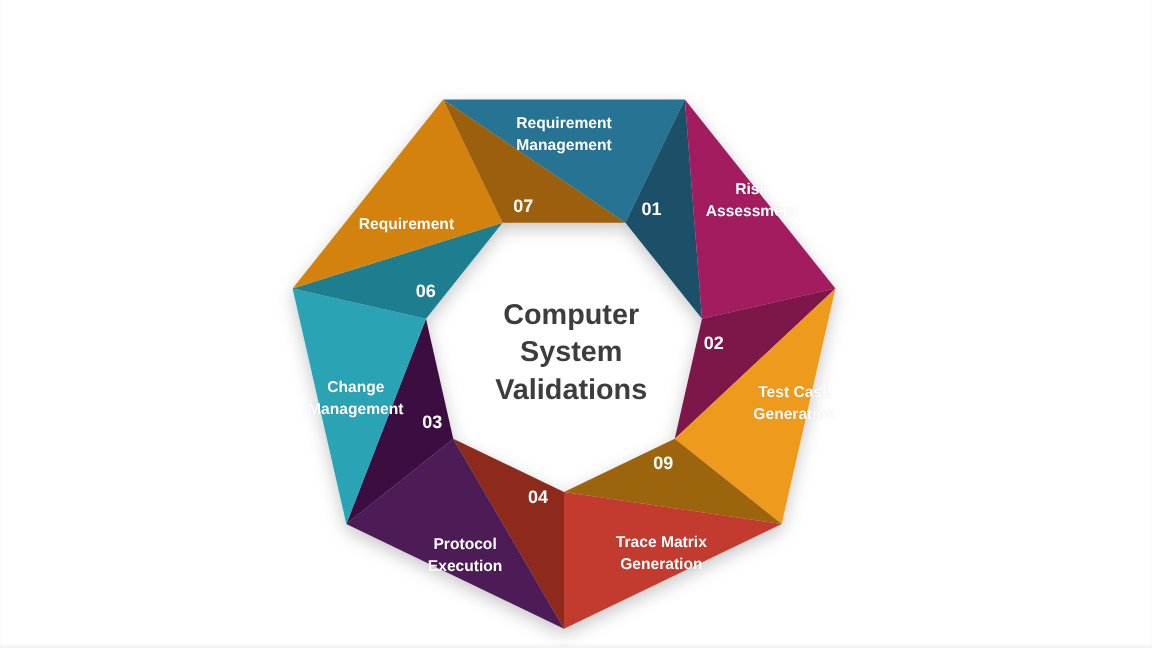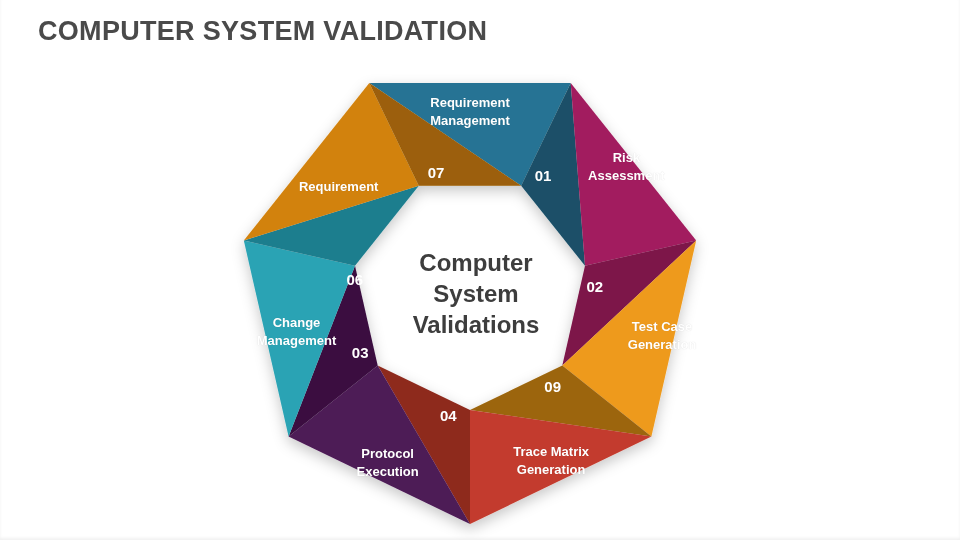--- a/index.html
+++ b/index.html
@@ -53,21 +53,20 @@
     transform:translate(-50%,-50%);
     color:#ffffff;
     font-size:15px;
     font-weight:700;
   }
 </style>
 </head>
 <body>
 
 <div class="slide">
-  <h1 class="slide-title">COMPUTER SYSTEM VALIDATION</h1>
 
   <div class="diagram">
     <svg id="diagram-svg" width="960" height="540" viewBox="0 0 960 540">
       <defs>
         <filter id="ds" x="-20%" y="-20%" width="140%" height="140%">
           <feDropShadow dx="0" dy="5" stdDeviation="7" flood-color="#000000" flood-opacity="0.22"></feDropShadow>
         </filter>
       </defs>
       <g id="bands" filter="url(#ds)">
           <polygon points="369.3,83.0 570.7,83.0 521.2,185.7" fill="#257394"></polygon>
@@ -98,21 +97,21 @@
 Generation</div>
         <div class="seg-num" style="left: 552.7px; top: 385.7px;">09</div>
         <div class="seg-label" style="left: 551.1px; top: 460.5px;">Trace Matrix
 Generation</div>
         <div class="seg-num" style="left: 448.3px; top: 415.1px;">04</div>
         <div class="seg-label" style="left: 387.6px; top: 463.2px;">Protocol
 Execution</div>
         <div class="seg-num" style="left: 360.2px; top: 351.8px;">03</div>
         <div class="seg-label" style="left: 296.5px; top: 331.6px;">Change
 Management</div>
-        <div class="seg-num" style="left: 354.8px; top: 243.4px; margin-top: 36px;">06</div>
+        <div class="seg-num" style="left: 354.8px; top: 243.4px;">06</div>
         <div class="seg-label" style="left: 338.7px; top: 187.3px;">Requirement</div>
         <div class="seg-num" style="left: 436.1px; top: 171.7px;">07</div>
       </div>
 
     <div class="center-text">Computer
 System
 Validations</div>
   </div>
 </div>
 

